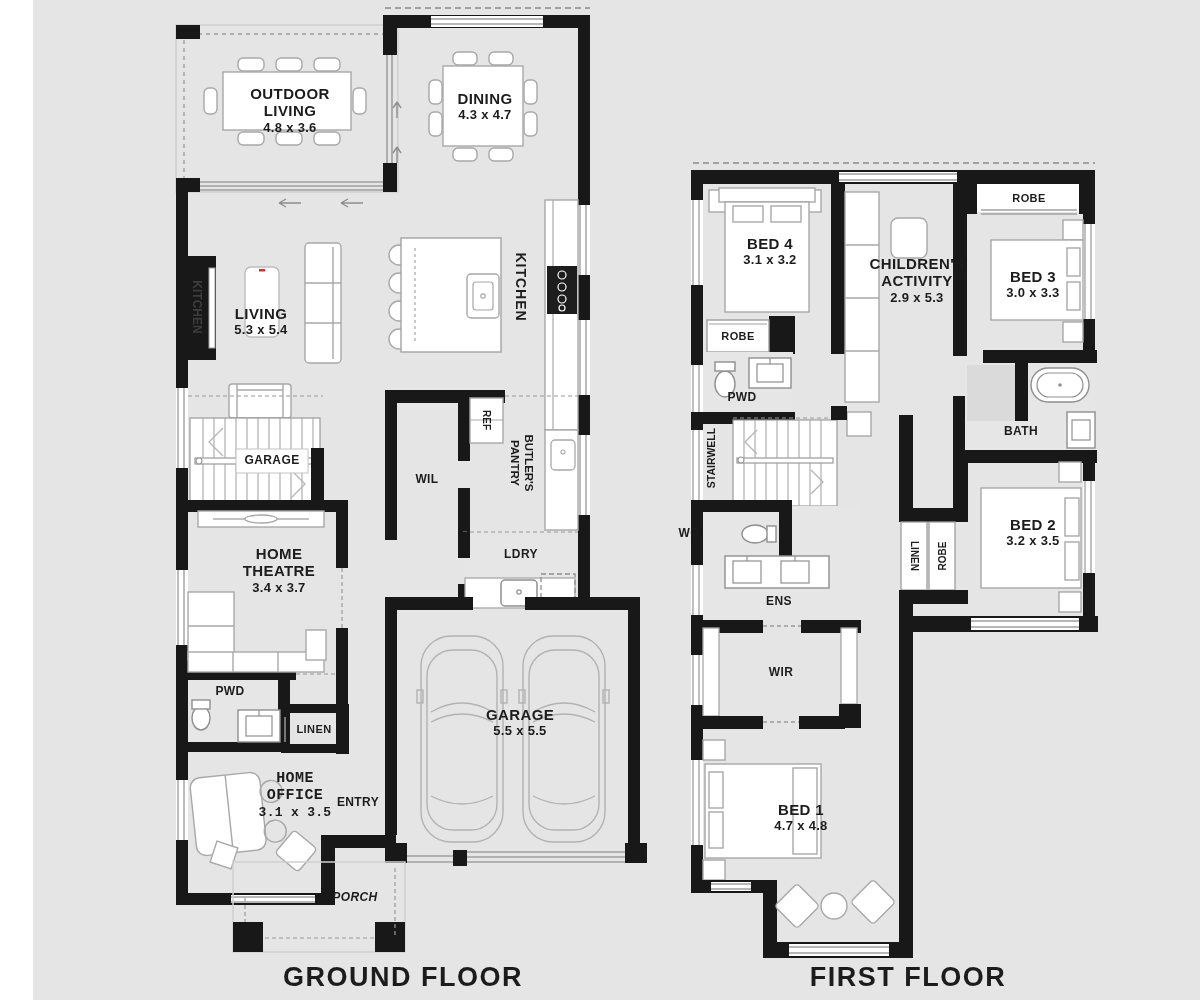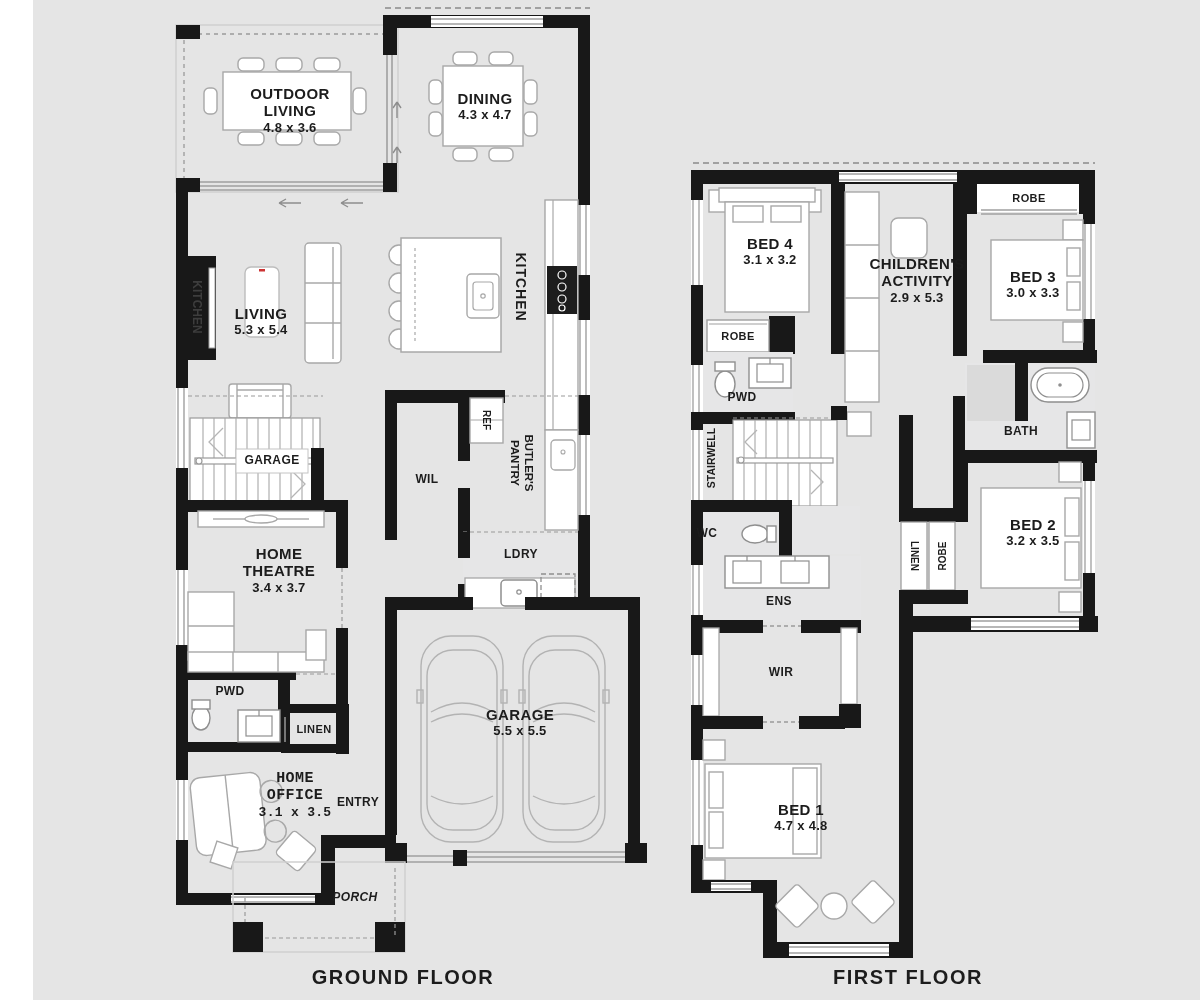--- a/index.html
+++ b/index.html
@@ -8,21 +8,21 @@
   svg{position:absolute;left:0;top:0;}
   .lbl{position:absolute;transform:translate(-50%,-50%);text-align:center;z-index:3;
        font-weight:700;color:#1c1c1c;line-height:1.15;}
   .lbl .nm{font-size:15px;letter-spacing:.4px;}
   .lbl .dim{font-size:13px;font-weight:700;letter-spacing:.3px;margin-top:1px;}
   .sm .nm{font-size:12px;}
   .xs .nm{font-size:11px;}
   .vlabel{position:absolute;white-space:nowrap;z-index:3;font-weight:700;color:#1c1c1c;
           transform:translate(-50%,-50%) rotate(90deg);text-align:center;}
   .vlabel.ccw{transform:translate(-50%,-50%) rotate(-90deg);}
-  .title{position:absolute;transform:translate(-50%,-50%);font-size:20px;font-weight:700;
+  .title{position:absolute;transform:translate(-50%,-50%);font-size:27px;font-weight:700;
          letter-spacing:1.5px;z-index:3;text-align:center;}
   .w110{width:110px;} .w100{width:100px;} .w80{width:80px;font-family:Liberation Mono, monospace;}
   .dark{color:#3d3d3d;}
 </style>
 </head>
 <body>
 <div class="canvas">
 
 <svg width="1200" height="1000" viewBox="0 0 1200 1000">
 
@@ -584,21 +584,21 @@
 <div class="lbl xs" style="left:705px;top:336px;">
   <div class="nm">ROBE</div>
 </div>
 <div class="lbl sm" style="left:709px;top:398px;">
   <div class="nm">PWD</div>
 </div>
 <div class="vlabel ccw" style="left:678px;top:458px;font-size:10.5px;">STAIRWELL</div>
 <div class="lbl sm" style="left:988px;top:432px;">
   <div class="nm">BATH</div>
 </div>
-<div class="lbl sm" style="left:674px;top:534px;">
+<div class="lbl sm" style="left:656px;top:534px;">
   <div class="nm">WC</div>
 </div>
 <div class="lbl sm" style="left:746px;top:602px;">
   <div class="nm">ENS</div>
 </div>
 <div class="vlabel" style="left:881px;top:556px;font-size:10px;">LINEN</div>
 <div class="vlabel ccw" style="left:909px;top:556px;font-size:10px;">ROBE</div>
 <div class="lbl" style="left:1000px;top:533px;">
   <div class="nm">BED 2</div>
   <div class="dim">3.2 x 3.5</div>

